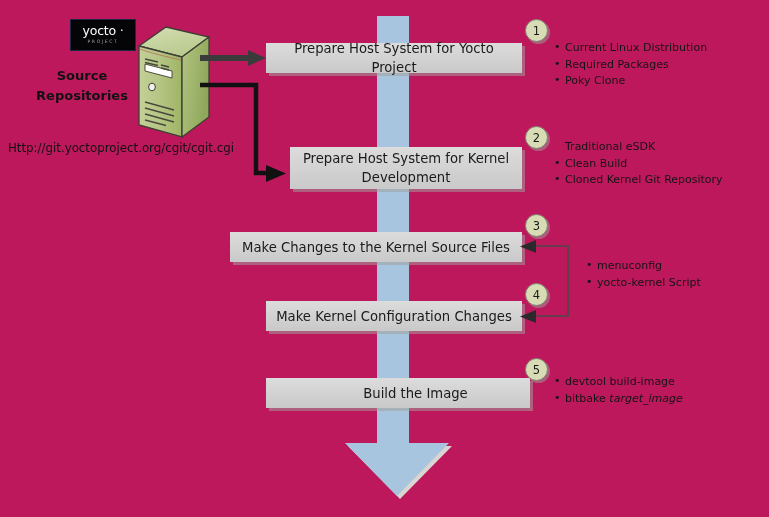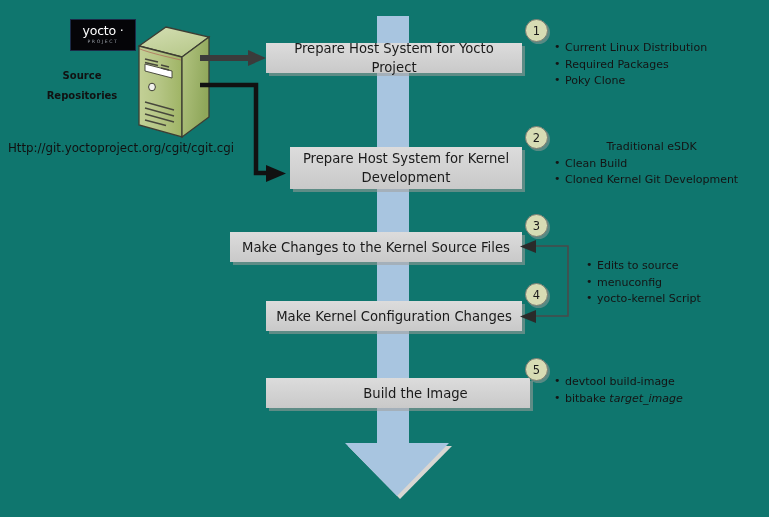--- a/index.html
+++ b/index.html
@@ -4,21 +4,21 @@
 <style>
   html, body {
     margin: 0;
     padding: 0;
     background: #ffffff;
   }
   #canvas {
     position: relative;
     width: 769px;
     height: 517px;
-    background: #0f766e;
+    background: #be185d;
     font-family: "DejaVu Sans", sans-serif;
     overflow: hidden;
   }
 
   
   .flow-band {
     position: absolute;
     left: 377px;
     top: 16px;
     width: 32px;
@@ -85,21 +85,21 @@
     font-family: "DejaVu Sans", sans-serif;
   }
 
   
   .src-label {
     position: absolute;
     left: 18px;
     top: 66px;
     width: 128px;
     text-align: center;
-    font-size: 10px;
+    font-size: 13px;
     font-weight: bold;
     color: #111111;
     line-height: 20px;
     z-index: 5;
   }
   .src-url {
     position: absolute;
     left: 8px;
     top: 141px;
     font-size: 11.8px;
@@ -195,21 +195,20 @@
   .notes li.bulleted::before {
     content: "\2022";
     position: absolute;
     left: -11px;
     top: -1px;
     font-size: 11px;
     color: #141414;
   }
   .notes li.cont {
     padding-left: 0px;
-    text-align: center;
   }
   #notes1 { left: 552px; top: 40px;  }
   #notes2 { left: 552px; top: 139px; }
   #notes3 { left: 584px; top: 258px; }
   #notes5 { left: 552px; top: 374px; }
   .ital { font-style: italic; margin-top: 36px; }
 
   
   .bracket {
     position: absolute;
@@ -333,27 +332,26 @@
       <li class="bulleted">Current Linux Distribution</li>
       <li class="bulleted">Required Packages</li>
       <li class="bulleted">Poky Clone</li>
     </ul>
   </div>
 
   <div class="notes" id="notes2">
     <ul>
       <li class="cont">Traditional eSDK</li>
       <li class="bulleted">Clean Build</li>
-      <li class="bulleted">Cloned Kernel Git Development</li>
+      <li class="bulleted">Cloned Kernel Git Repository</li>
     </ul>
   </div>
 
   <div class="notes" id="notes3">
     <ul>
-      <li class="bulleted">Edits to source</li>
       <li class="bulleted">menuconfig</li>
       <li class="bulleted">yocto-kernel Script</li>
     </ul>
   </div>
 
   <div class="notes" id="notes5">
     <ul>
       <li class="bulleted">devtool build-image</li>
       <li class="bulleted"><span>bitbake </span><span class="ital">target_image</span></li>
     </ul>

